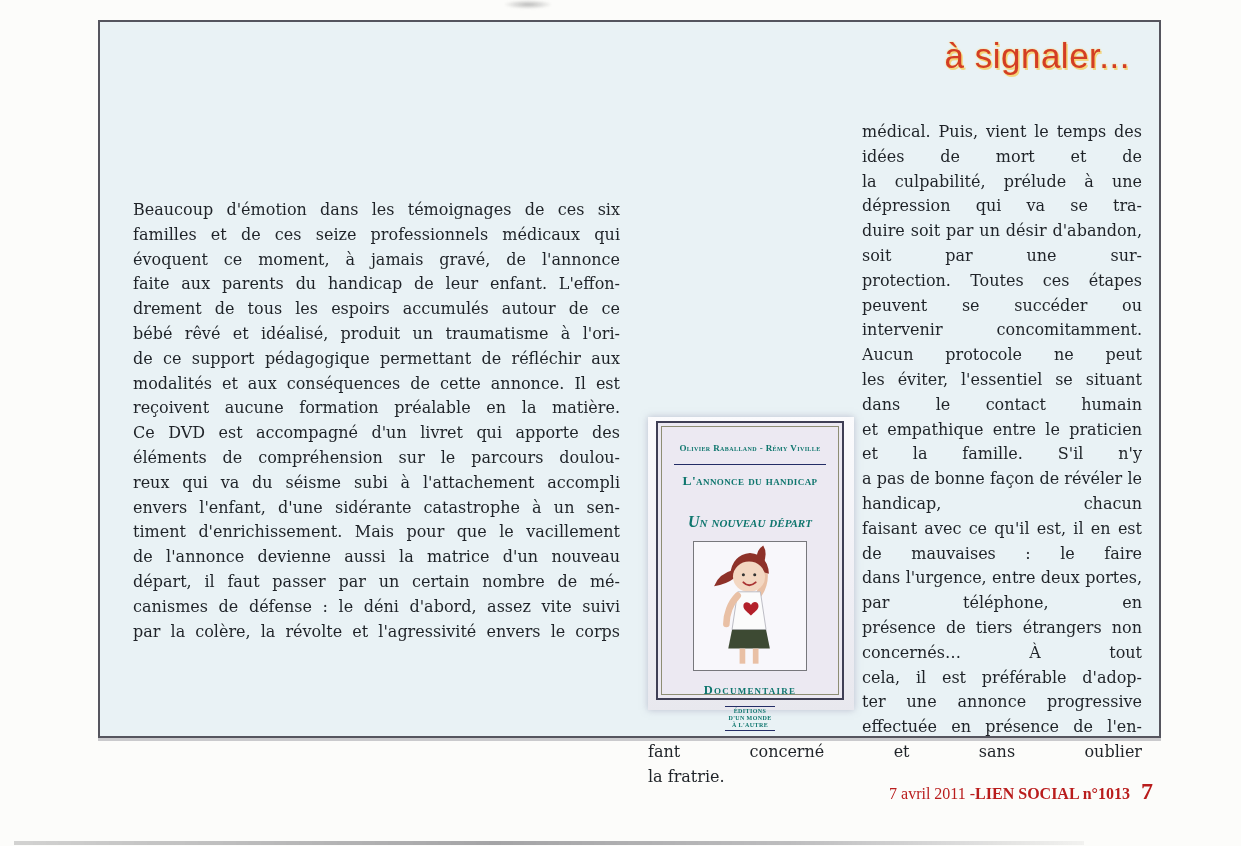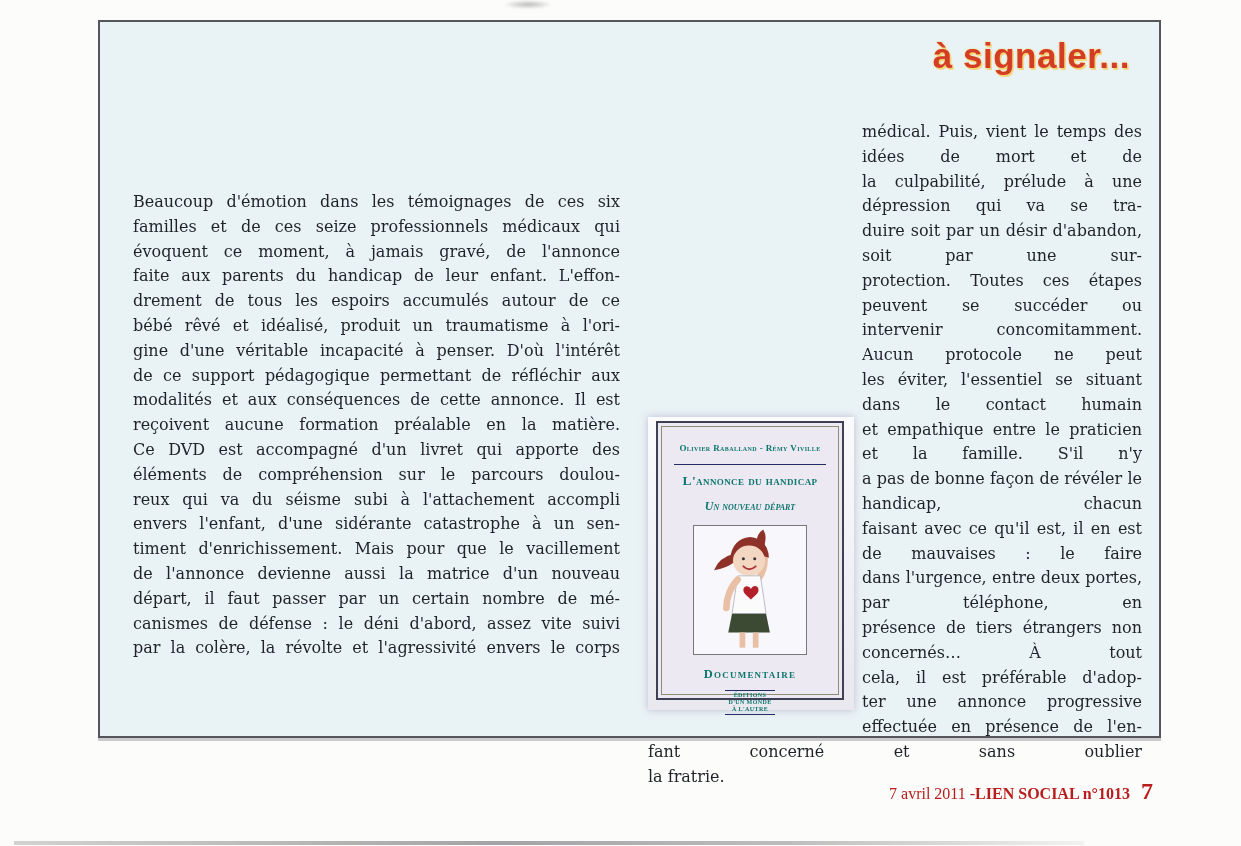--- a/index.html
+++ b/index.html
@@ -11,37 +11,37 @@
   
   .panel {
     position:absolute; left:98px; top:20px; width:1059px; height:714px;
     background:#e9f2f5;
     border:2px solid #55555e;
     box-shadow:0 3px 0 rgba(110,110,120,.35);
   }
   
   .badge {
     position:absolute; top:14px; right:29px;
-    font-size:35px; font-weight:700; letter-spacing:.5px;
+    font-size:35px; font-weight:400; letter-spacing:.5px;
     color:#d33d25;
     text-shadow:0 0 2px #ffd44e, 1.5px 1.5px 0 rgba(250,190,40,.55);
   }
   
   .title {
     position:absolute; left:33px; top:56px;
     font-size:43px; line-height:53px; letter-spacing:-.5px;
     color:#2b2b31;
   }
   
   .col {
     position:absolute;
     font-family:"DejaVu Serif","Liberation Serif",serif;
     font-size:16px; line-height:24.8px; color:#1f2328;
   }
-  .col-left  { left:33px;  top:168px; width:487px; }
+  .col-left  { left:33px;  top:176px; width:487px; }
   .col-right { left:548px; top:98px;  width:494px; }
   .line { text-align:justify; text-align-last:justify; }
   .line.no-just { text-align-last:left; }
   
   .dvd-float { float:left; width:206px; height:320px; margin:273px 8px 4px 0; position:relative; }
   .dvd-panel {
     position:absolute; left:0; top:24px; width:206px; height:293px;
     background:linear-gradient(180deg,#fbfbfd 0%,#f0eff5 60%,#e8e8ee 100%);
     box-shadow:0 0 7px rgba(150,150,175,.55);
   }
@@ -50,21 +50,21 @@
     background:#ece9f2; border:2px solid #3f3f55; padding:3px; box-sizing:border-box;
   }
   .dvd-inner {
     border:1px solid #8e8e74; height:100%; box-sizing:border-box;
     display:flex; flex-direction:column; align-items:center; text-align:center;
     font-family:"Liberation Serif",serif; color:#0f766e;
   }
   .dvd-authors { margin-top:9px; font-size:9px; font-weight:bold; font-variant:small-caps; letter-spacing:.4px; }
   .dvd-rule { width:86%; border-bottom:1px solid #232d66; margin:3px 0 4px; }
   .dvd-title { font-size:13.5px; font-weight:bold; font-variant:small-caps; letter-spacing:.4px; }
-  .dvd-subtitle { font-size:12px; font-weight:bold; font-style:italic; font-variant:small-caps; margin-top:0px; }
+  .dvd-subtitle { font-size:16px; font-weight:bold; font-style:italic; font-variant:small-caps; margin-top:16px; }
   .dvd-art {
     width:112px; height:134px; border:1px solid #77777c; background:#f8f7fb;
     margin-top:7px; display:flex; align-items:center; justify-content:center;
   }
   .dvd-genre { margin-top:7px; font-size:12.5px; font-weight:bold; font-variant:small-caps; letter-spacing:1.2px; }
   .dvd-pub {
     margin-top:3px; font-size:6px; line-height:7px; font-weight:bold; letter-spacing:.4px;
     border-top:1px solid #232d66; border-bottom:1px solid #232d66; padding:1px 3px;
     text-transform:uppercase;
   }
@@ -98,21 +98,20 @@
 
 
   <div class="col col-left">
     <div>
         <div class="line">Beaucoup d'émotion dans les témoignages de ces six</div>
         <div class="line">familles et de ces seize professionnels médicaux qui</div>
         <div class="line">évoquent ce moment, à jamais gravé, de l'annonce</div>
         <div class="line">faite aux parents du handicap de leur enfant. L'effon-</div>
         <div class="line">drement de tous les espoirs accumulés autour de ce</div>
         <div class="line">bébé rêvé et idéalisé, produit un traumatisme à l'ori-</div>
-        <div class="line">gine d'une véritable incapacité à penser. D'où l'intérêt</div>
         <div class="line">de ce support pédagogique permettant de réfléchir aux</div>
         <div class="line">modalités et aux conséquences de cette annonce. Il est</div>
         <div class="line">reçoivent aucune formation préalable en la matière.</div>
         <div class="line">Ce DVD est accompagné d'un livret qui apporte des</div>
         <div class="line">éléments de compréhension sur le parcours doulou-</div>
         <div class="line">reux qui va du séisme subi à l'attachement accompli</div>
         <div class="line">envers l'enfant, d'une sidérante catastrophe à un sen-</div>
         <div class="line">timent d'enrichissement. Mais pour que le vacillement</div>
         <div class="line">de l'annonce devienne aussi la matrice d'un nouveau</div>
         <div class="line">départ, il faut passer par un certain nombre de mé-</div>

